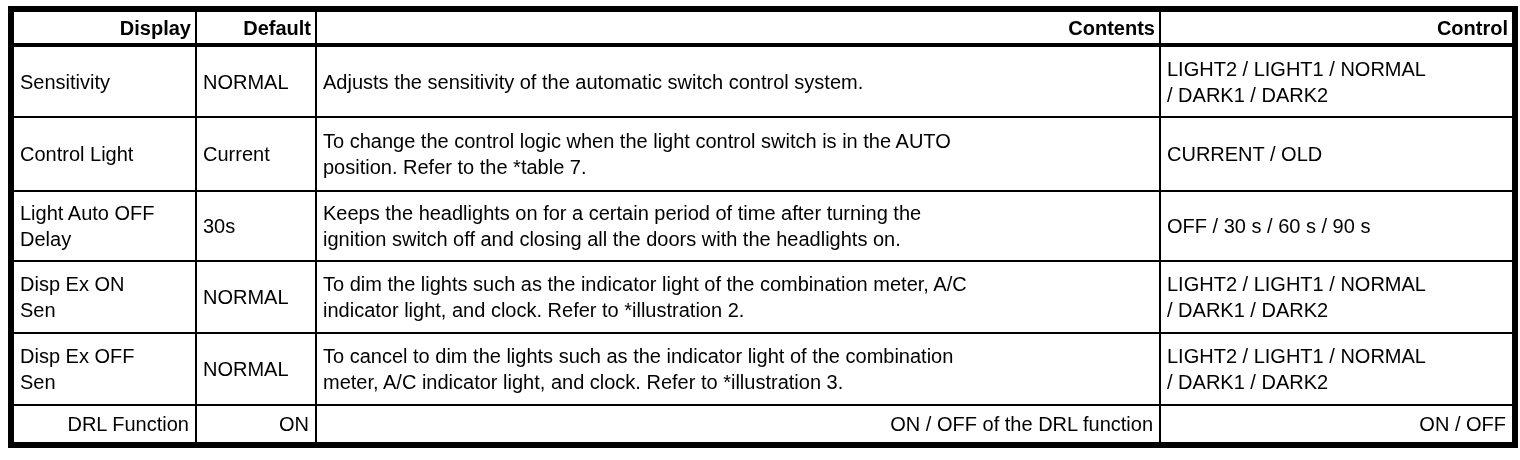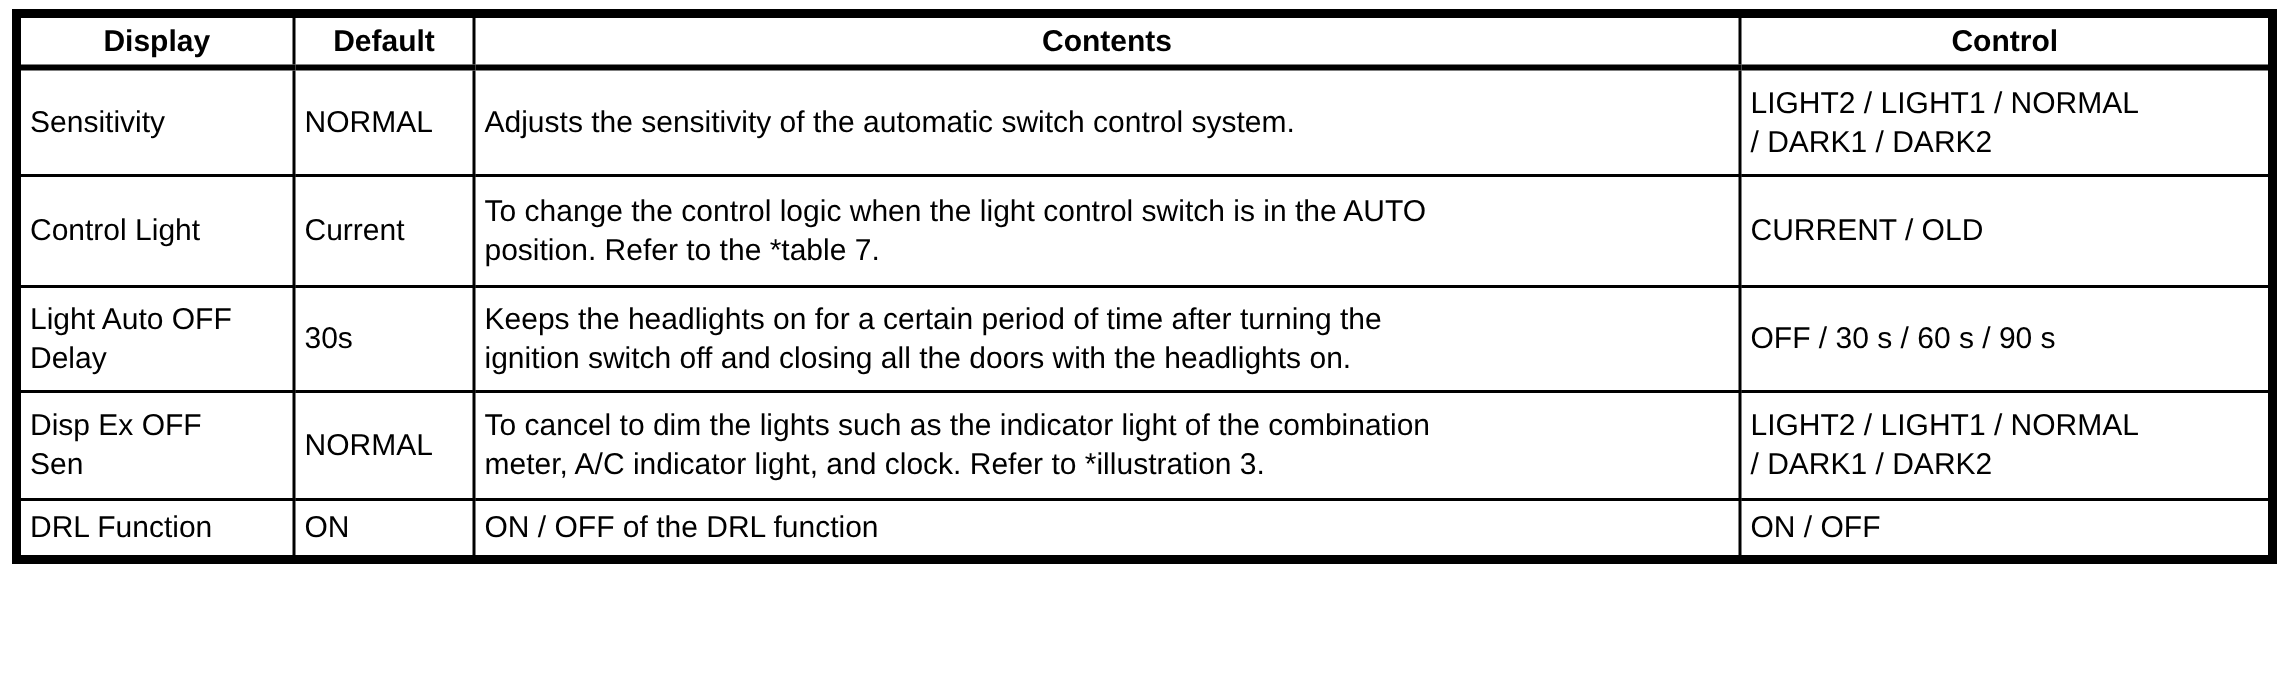--- a/index.html
+++ b/index.html
@@ -28,32 +28,32 @@
     border: 2px solid #000000;
     font-size: 20px;
     line-height: 1.3;
     vertical-align: middle;
     padding: 3px 6px;
     white-space: pre-line;
     overflow: hidden;
   }
   thead th {
     font-weight: bold;
-    text-align: center;
+    text-align: right;
     height: 36px;
     border-bottom: 4px solid #000000;
     padding: 2px 4px;
   }
   td { text-align: left; }
   tr.r0 td { height: 72px; }
   tr.r1 td { height: 74px; }
   tr.r2 td { height: 70px; }
   tr.r3 td { height: 72px; }
   tr.r4 td { height: 72px; }
-  tr.r5 td { height: 40px; }
+  tr.r5 td { height: 40px; text-align: right; }
 </style>
 </head>
 <body>
 
 <table class="settings">
   <colgroup>
     <col class="c-display">
     <col class="c-default">
     <col class="c-contents">
     <col class="c-setting">
@@ -82,20 +82,29 @@
       <td>CURRENT / OLD</td>
     </tr>
     <tr class="r2">
       <td>Light Auto OFF
 Delay</td>
       <td>30s</td>
       <td>Keeps the headlights on for a certain period of time after turning the
 ignition switch off and closing all the doors with the headlights on.</td>
       <td>OFF / 30 s / 60 s / 90 s</td>
     </tr>
+    <tr class="r3">
+      <td>Disp Ex ON
+Sen</td>
+      <td>NORMAL</td>
+      <td>To dim the lights such as the indicator light of the combination meter, A/C
+indicator light, and clock. Refer to *illustration 2.</td>
+      <td>LIGHT2 / LIGHT1 / NORMAL
+/ DARK1 / DARK2</td>
+    </tr>
     <tr class="r4">
       <td>Disp Ex OFF
 Sen</td>
       <td>NORMAL</td>
       <td>To cancel to dim the lights such as the indicator light of the combination
 meter, A/C indicator light, and clock. Refer to *illustration 3.</td>
       <td>LIGHT2 / LIGHT1 / NORMAL
 / DARK1 / DARK2</td>
     </tr>
     <tr class="r5">

